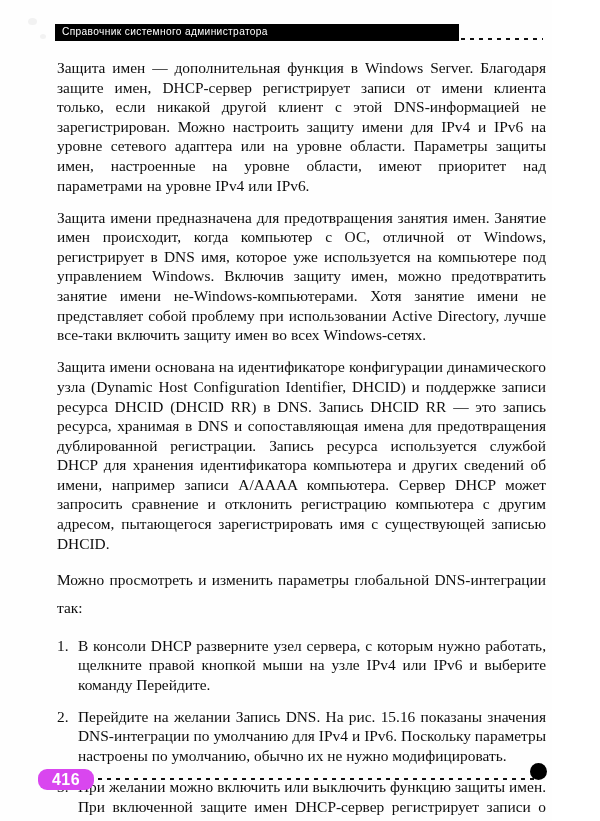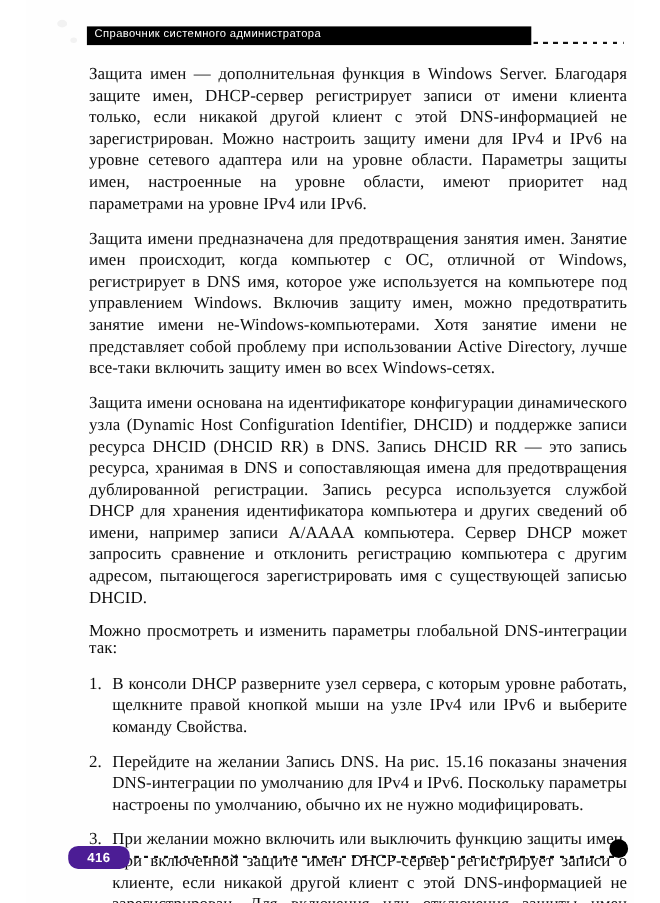--- a/index.html
+++ b/index.html
@@ -9,21 +9,20 @@
     background: #ffffff;
   }
   #page {
     position: relative;
     width: 552px;
     height: 821px;
     background: #fefefe;
     overflow: hidden;
     font-family: "Liberation Serif", "DejaVu Serif", serif;
     color: #0d0d0d;
-    margin-left: 24px;
     -webkit-font-smoothing: none;
   }
 
   
   .header-zone {
     position: absolute;
     left: 55px;
     top: 24px;
     width: 490px;
     height: 26px;
@@ -72,21 +71,21 @@
     margin: 0 0 12.5px 0;
     font-size: 15.4px;
     line-height: 19.6px;
     text-align: justify;
     text-justify: inter-word;
     word-spacing: 0.2px;
   }
   p.lead-in {
     margin: 0 0 14px 0;
     font-size: 15.4px;
-    line-height: 16px;
+    line-height: 28px;
     text-align: justify;
   }
   b, strong { font-weight: 400; }
 
   
   ol.steps {
     margin: 0;
     padding: 0;
     list-style: none;
   }
@@ -116,25 +115,25 @@
     top: 760px;
     width: 524px;
     height: 40px;
   }
   .folio-pill {
     position: absolute;
     left: 0;
     top: 9px;
     width: 56px;
     height: 21px;
-    background: #4c1d95;
+    background: #d946ef;
     border-radius: 9px;
     color: #ffffff;
     font-family: "Liberation Sans", "DejaVu Sans", sans-serif;
-    font-size: 12px;
+    font-size: 16px;
     font-weight: 700;
     display: flex;
     align-items: center;
     justify-content: center;
     letter-spacing: 0.4px;
   }
   .folio-dots {
     position: absolute;
     left: 60px;
     top: 18px;
@@ -180,21 +179,21 @@
 
     <p class="para">Защита имен — дополнительная функция в Windows Server. Благодаря защите имен, DHCP-сервер регистрирует записи от имени клиента только, если никакой другой клиент с этой DNS-информацией не зарегистрирован. Можно настроить защиту имени для IPv4 и IPv6 на уровне сетевого адаптера или на уровне области. Параметры защиты имен, настроенные на уровне области, имеют приоритет над параметрами на уровне IPv4 или IPv6.</p>
     <p class="para">Защита имени предназначена для предотвращения занятия имен. Занятие имен происходит, когда компьютер с ОС, отличной от Windows, регистрирует в DNS имя, которое уже используется на компьютере под управлением Windows. Включив защиту имен, можно предотвратить занятие имени не-Windows-компьютерами. Хотя занятие имени не представляет собой проблему при использовании Active Directory, лучше все-таки включить защиту имен во всех Windows-сетях.</p>
     <p class="para">Защита имени основана на идентификаторе конфигурации динамического узла (Dynamic Host Configuration Identifier, DHCID) и поддержке записи ресурса DHCID (DHCID RR) в DNS. Запись DHCID RR — это запись ресурса, хранимая в DNS и сопоставляющая имена для предотвращения дублированной регистрации. Запись ресурса используется службой DHCP для хранения идентификатора компьютера и других сведений об имени, например записи A/AAAA компьютера. Сервер DHCP может запросить сравнение и отклонить регистрацию компьютера с другим адресом, пытающегося зарегистрировать имя с существующей записью DHCID.</p>
 
     <p class="lead-in">Можно просмотреть и изменить параметры глобальной DNS-интеграции так:</p>
 
     <ol class="steps">
       <li>
         <span class="marker">1.</span>
-        <span class="content"><span>В консоли DHCP разверните узел сервера, с которым уровне работать, щелкните правой кнопкой мыши на узле </span><b>IPv4</b><span> или </span><b>IPv6</b><span> и выберите команду </span><b>Свойства</b><span>.</span></span>
+        <span class="content"><span>В консоли DHCP разверните узел сервера, с которым нужно работать, щелкните правой кнопкой мыши на узле </span><b>IPv4</b><span> или </span><b>IPv6</b><span> и выберите команду </span><b>Перейдите</b><span>.</span></span>
       </li>
       <li>
         <span class="marker">2.</span>
         <span class="content"><span>Перейдите на желании </span><b>Запись DNS</b><span>. На рис. 15.16 показаны значения DNS-интеграции по умолчанию для IPv4 и IPv6. Поскольку параметры настроены по умолчанию, обычно их не нужно модифицировать.</span></span>
       </li>
       <li>
         <span class="marker">3.</span>
         <span class="content"><span>При желании можно включить или выключить функцию защиты имен. При включенной защите имен DHCP-сервер регистрирует записи о клиенте, если никакой другой клиент с этой DNS-информацией  не зарегистрирован. Для включения или отключения защиты имен нажмите кнопку </span></span>
       </li>
     </ol>

